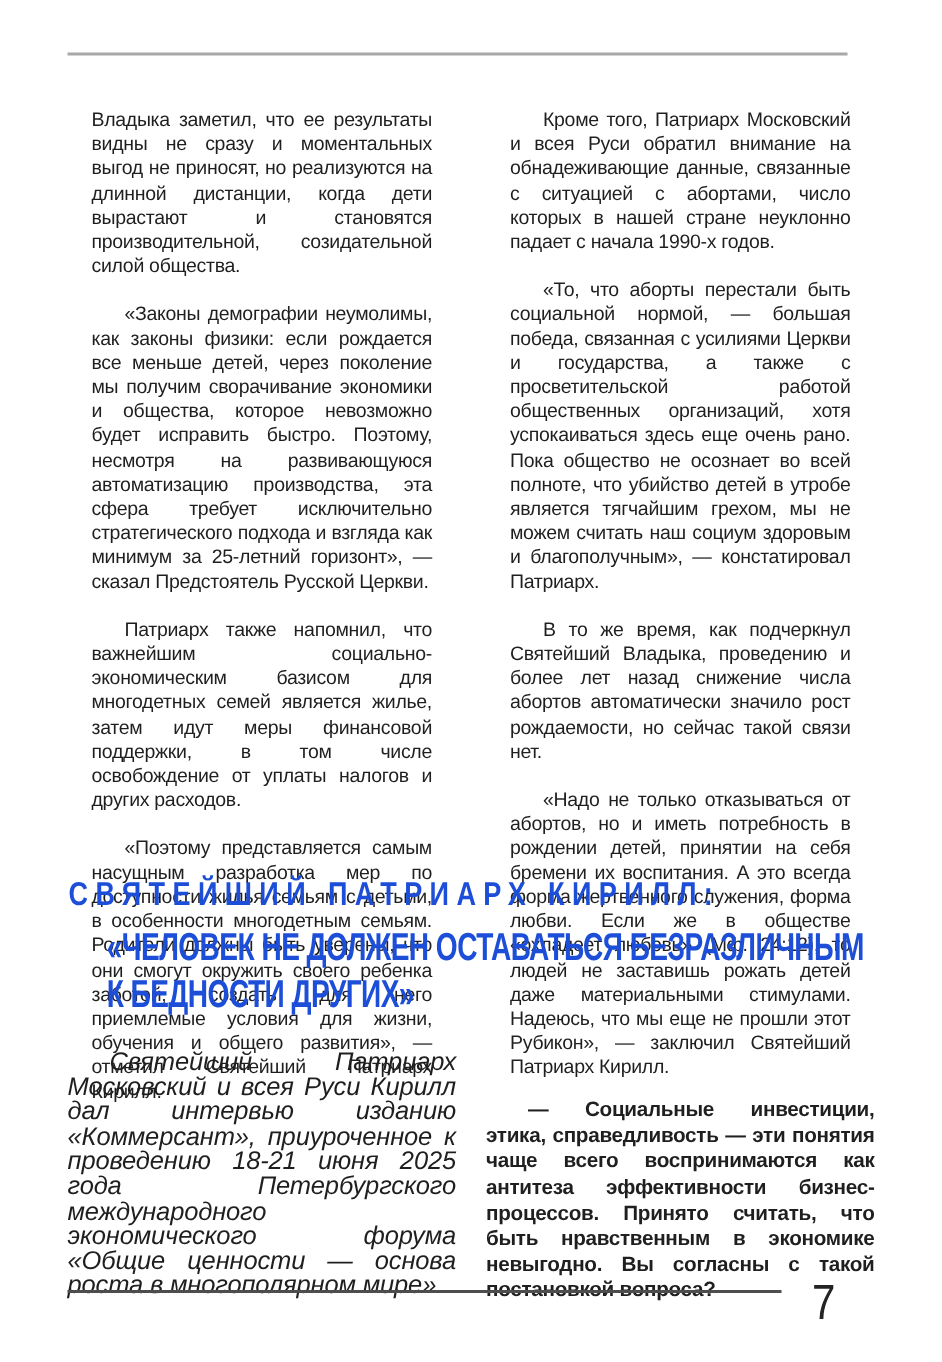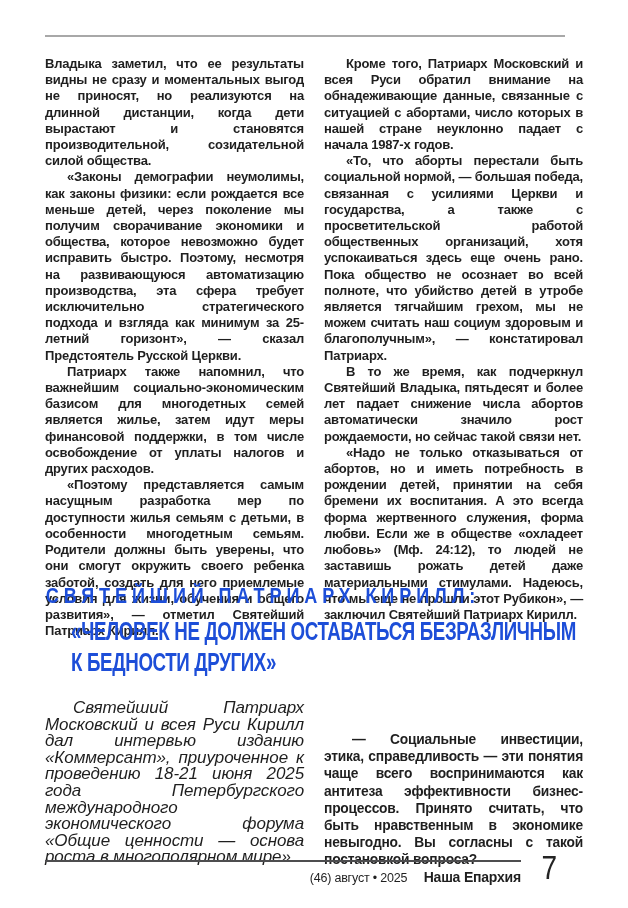--- a/index.html
+++ b/index.html
@@ -28,28 +28,27 @@
     position: absolute;
     left: 45px;
     width: 538px;
     display: flex;
     gap: 20px;
   }
   .cols.top { top: 56px; }
   .cols.lower { top: 700px; }
   .col { width: 259px; }
   p.body {
-    margin: 0;
+    margin: 16px;
     font-size: 13px;
     line-height: 16.2px;
     text-align: justify;
     text-indent: 22px;
     letter-spacing: -0.2px;
     hyphens: auto;
-    font-weight: bold;
     -webkit-hyphens: auto;
   }
   p.body.first { text-indent: 0; }
   .headline {
     position: absolute;
     left: 0;
     top: 583px;
     width: 508px;
     margin: 0;
     text-align: left;
@@ -151,42 +150,38 @@
   <div class="top-rule"></div>
 
   <div class="cols top">
     <div class="col">
       <p class="body first">Владыка заметил, что ее результаты видны не сразу и моментальных выгод не приносят, но реализуются на длинной дистанции, когда дети вырастают и становятся производительной, созидательной силой общества.</p>
       <p class="body">«Законы демографии неумолимы, как законы физики: если рождается все меньше детей, через поколение мы получим сворачивание экономики и общества, которое невозможно будет исправить быстро. Поэтому, несмотря на развивающуюся автоматизацию производства, эта сфера требует исключительно стратегического подхода и взгляда как минимум за 25-летний горизонт», — сказал Предстоятель Русской Церкви.</p>
       <p class="body">Патриарх также напомнил, что важнейшим социально-экономическим базисом для многодетных семей является жилье, затем идут меры финансовой поддержки, в том числе освобождение от уплаты налогов и других расходов.</p>
       <p class="body">«Поэтому представляется самым насущным разработка мер по доступности жилья семьям с детьми, в особенности многодетным семьям. Родители должны быть уверены, что они смогут окружить своего ребенка заботой, создать для него приемлемые условия для жизни, обучения и общего развития», — отметил Святейший Патриарх Кирилл.</p>
     </div>
     <div class="col">
-      <p class="body">Кроме того, Патриарх Московский и всея Руси обратил внимание на обнадеживающие данные, связанные с ситуацией с абортами, число которых в нашей стране неуклонно падает с начала 1987-х годов.</p>
+      <p class="body">Кроме того, Патриарх Московский и всея Руси обратил внимание на обнадеживающие данные, связанные с ситуацией с абортами, число которых в нашей стране неуклонно падает с начала 1990-х годов.</p>
       <p class="body">«То, что аборты перестали быть социальной нормой, — большая победа, связанная с усилиями Церкви и государства, а также с просветительской работой общественных организаций, хотя успокаиваться здесь еще очень рано. Пока общество не осознает во всей полноте, что убийство детей в утробе является тягчайшим грехом, мы не можем считать наш социум здоровым и благополучным», — констатировал Патриарх.</p>
-      <p class="body">В то же время, как подчеркнул Святейший Владыка, пятьдесят и более лет падает снижение числа абортов автоматически значило рост рождаемости, но сейчас такой связи нет.</p>
+      <p class="body">В то же время, как подчеркнул Святейший Владыка, проведению и более лет назад снижение числа абортов автоматически значило рост рождаемости, но сейчас такой связи нет.</p>
       <p class="body">«Надо не только отказываться от абортов, но и иметь потребность в рождении детей, принятии на себя бремени их воспитания. А это всегда форма жертвенного служения, форма любви. Если же в обществе «охладеет любовь» (Мф. 24:12), то людей не заставишь рожать детей даже материальными стимулами. Надеюсь, что мы еще не прошли этот Рубикон», — заключил Святейший Патриарх Кирилл.</p>
     </div>
   </div>
 
   <h1 class="headline">
     <span class="l1">СВЯТЕЙШИЙ ПАТРИАРХ КИРИЛЛ:</span>
     <span class="l2">«ЧЕЛОВЕК НЕ ДОЛЖЕН ОСТАВАТЬСЯ БЕЗРАЗЛИЧНЫМ</span>
     <span class="l3">К БЕДНОСТИ ДРУГИХ»</span>
   </h1>
 
   <div class="cols lower">
     <div class="col">
       <p class="lead">Святейший Патриарх Московский и всея Руси Кирилл дал интервью изданию «Коммерсант», приуроченное к проведению 18-21 июня 2025 года Петербургского международного экономического форума «Общие ценности — основа роста в многополярном мире».</p>
     </div>
     <div class="col">
       <p class="question">— Социальные инвестиции, этика, справедливость — эти понятия чаще всего воспринимаются как антитеза эффективности бизнес-процессов. Принято считать, что быть нравственным в экономике невыгодно. Вы согласны с такой постановкой вопроса?</p>
     </div>
   </div>
 
   <div class="footer-rule"></div>
-  <div class="footer-text">
-    <span class="issue">(46) август • 2025</span>
-    <span class="brand">Наша Епархия</span>
-  </div>
   <div class="page-number">7</div>
 
 </div>
 
 </body></html>

